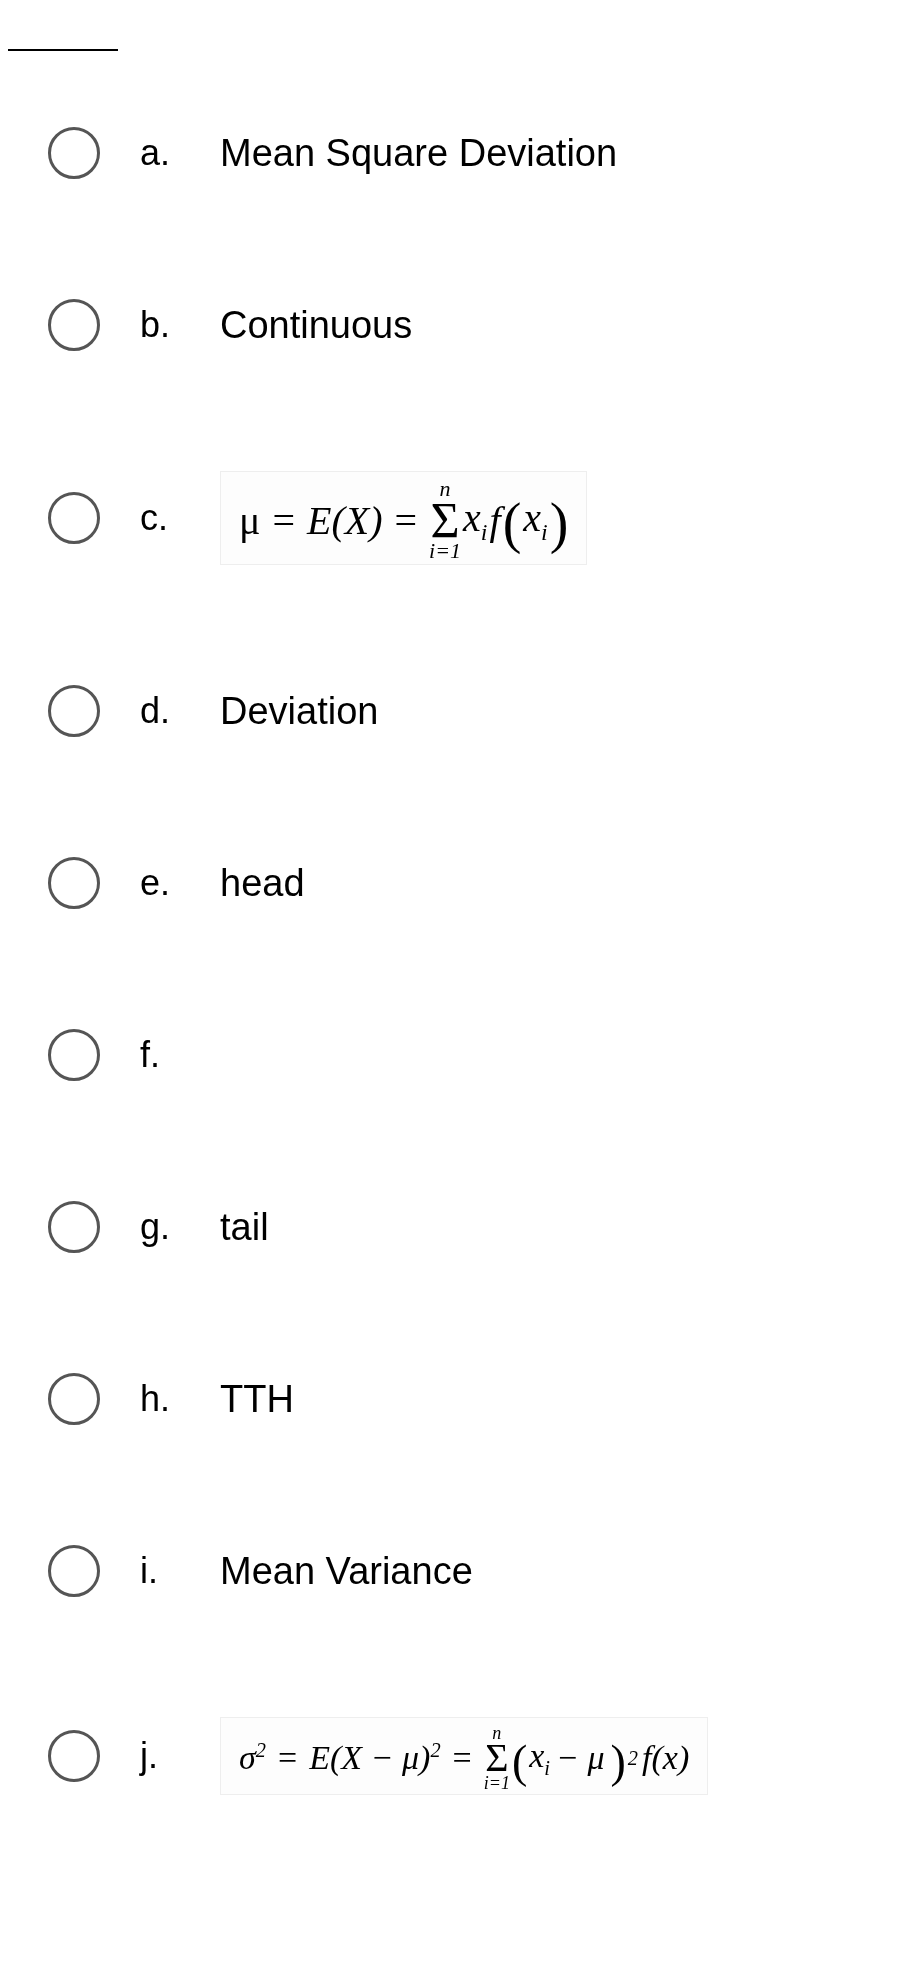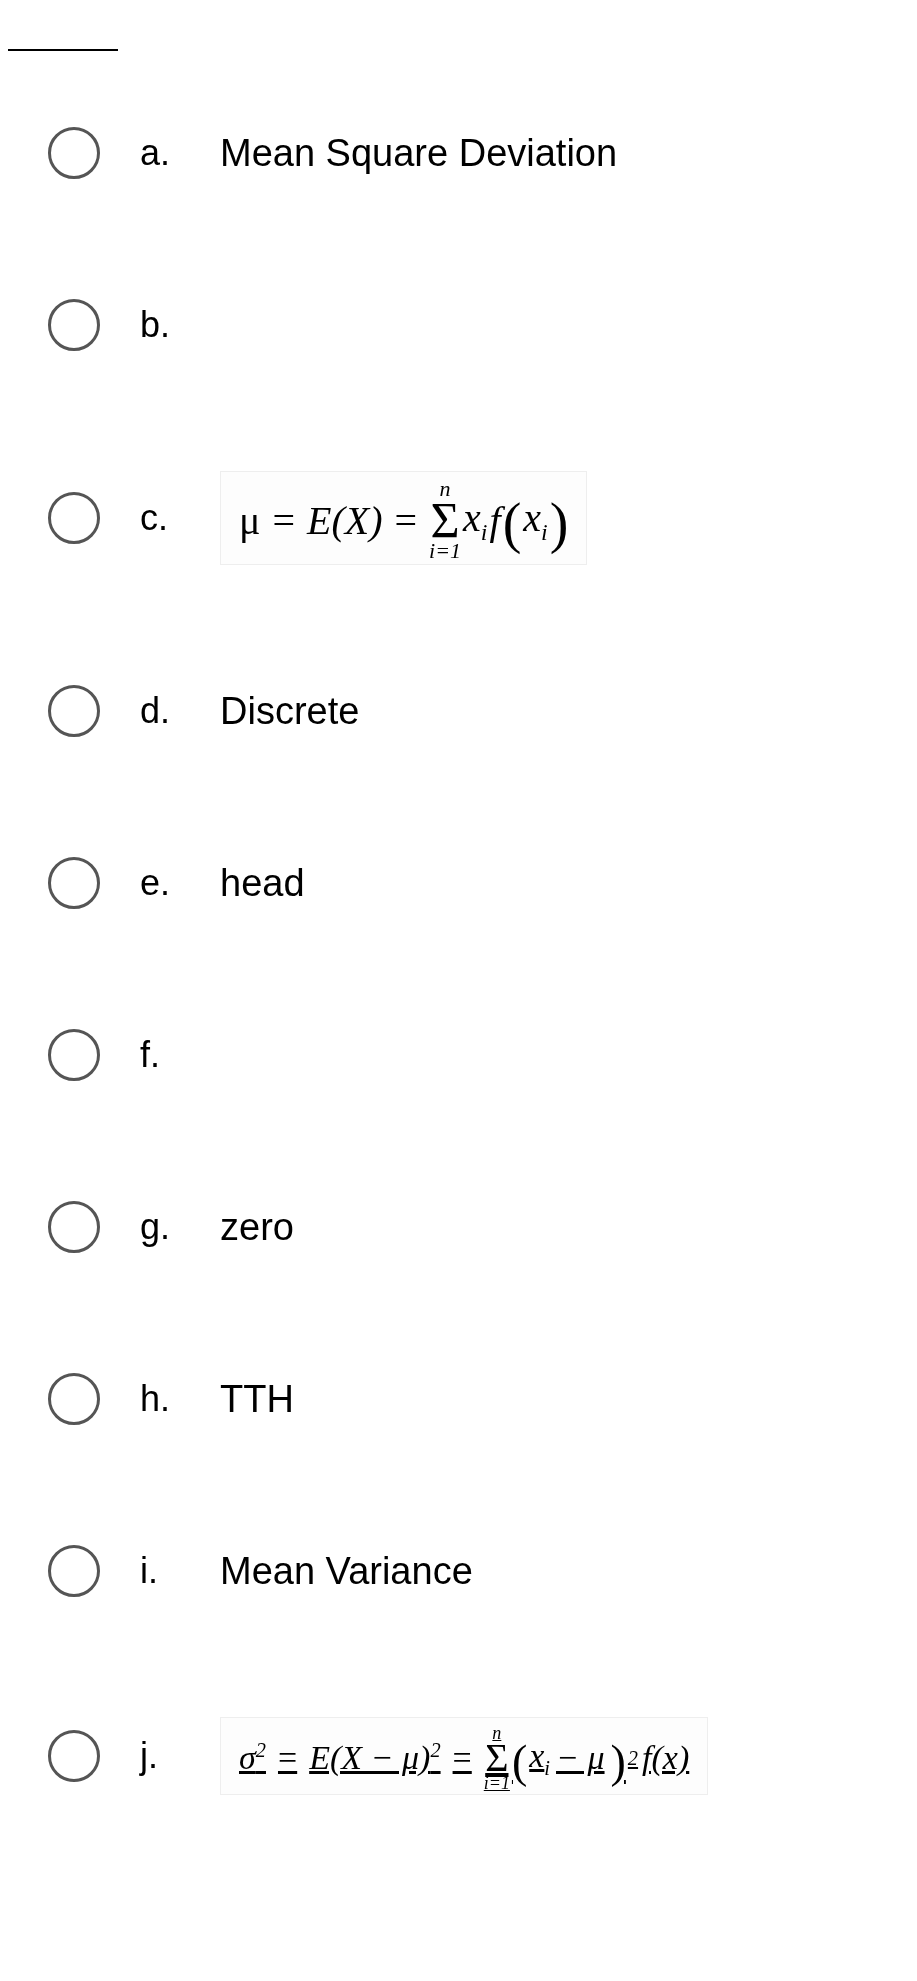--- a/index.html
+++ b/index.html
@@ -78,21 +78,21 @@
 }
 .sigma-block .bot {
   font-size: 22px;
   font-style: italic;
 }
 .ital { font-style: italic; }
 sub { font-size: 0.6em; }
 sup { font-size: 0.6em; }
 .paren-big { font-size: 56px; line-height: 0.6; position: relative; top: 4px; }
 .formula-j .sigma-block .sig { font-size: 40px; }
-.formula-j { font-size: 34px; text-decoration: underline; }
+.formula-j { font-size: 34px; }
 .formula-j .sigma-block .top,
 .formula-j .sigma-block .bot { font-size: 18px; }
 .formula-j .paren-big { font-size: 46px; }
 </style>
 </head>
 <body>
 
 <div class="question">
   <span class="blank"></span>
 </div>
@@ -101,20 +101,21 @@
 
   <div class="option">
     <div class="radio"></div>
     <div class="letter">a.</div>
     <div class="answer">Mean Square Deviation</div>
   </div>
 
   <div class="option">
     <div class="radio"></div>
     <div class="letter">b.</div>
+    <div class="answer">Continuous</div>
   </div>
 
   <div class="option">
     <div class="radio"></div>
     <div class="letter">c.</div>
     <div class="formula-box">
       <div class="formula">
         <span>μ</span>
         <span class="eq">=</span>
         <span class="ital">E(X)</span>
@@ -129,38 +130,38 @@
         <span class="paren-big">(</span>
         <span class="ital"><span>x</span><sub>i</sub></span>
         <span class="paren-big">)</span>
       </div>
     </div>
   </div>
 
   <div class="option">
     <div class="radio"></div>
     <div class="letter">d.</div>
-    <div class="answer">Discrete</div>
+    <div class="answer">Deviation</div>
   </div>
 
   <div class="option">
     <div class="radio"></div>
     <div class="letter">e.</div>
     <div class="answer">head</div>
   </div>
 
   <div class="option">
     <div class="radio"></div>
     <div class="letter">f.</div>
   </div>
 
   <div class="option">
     <div class="radio"></div>
     <div class="letter">g.</div>
-    <div class="answer">zero</div>
+    <div class="answer">tail</div>
   </div>
 
   <div class="option">
     <div class="radio"></div>
     <div class="letter">h.</div>
     <div class="answer">TTH</div>
   </div>
 
   <div class="option">
     <div class="radio"></div>

